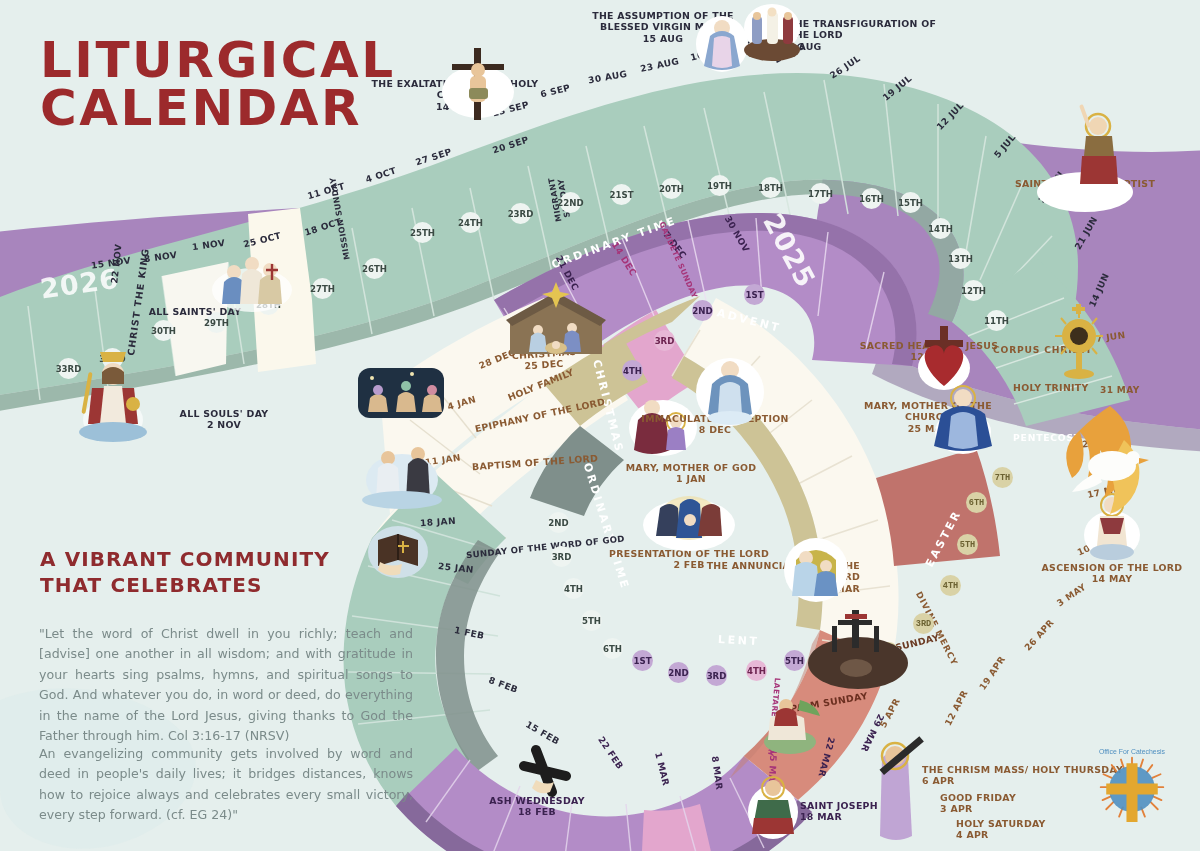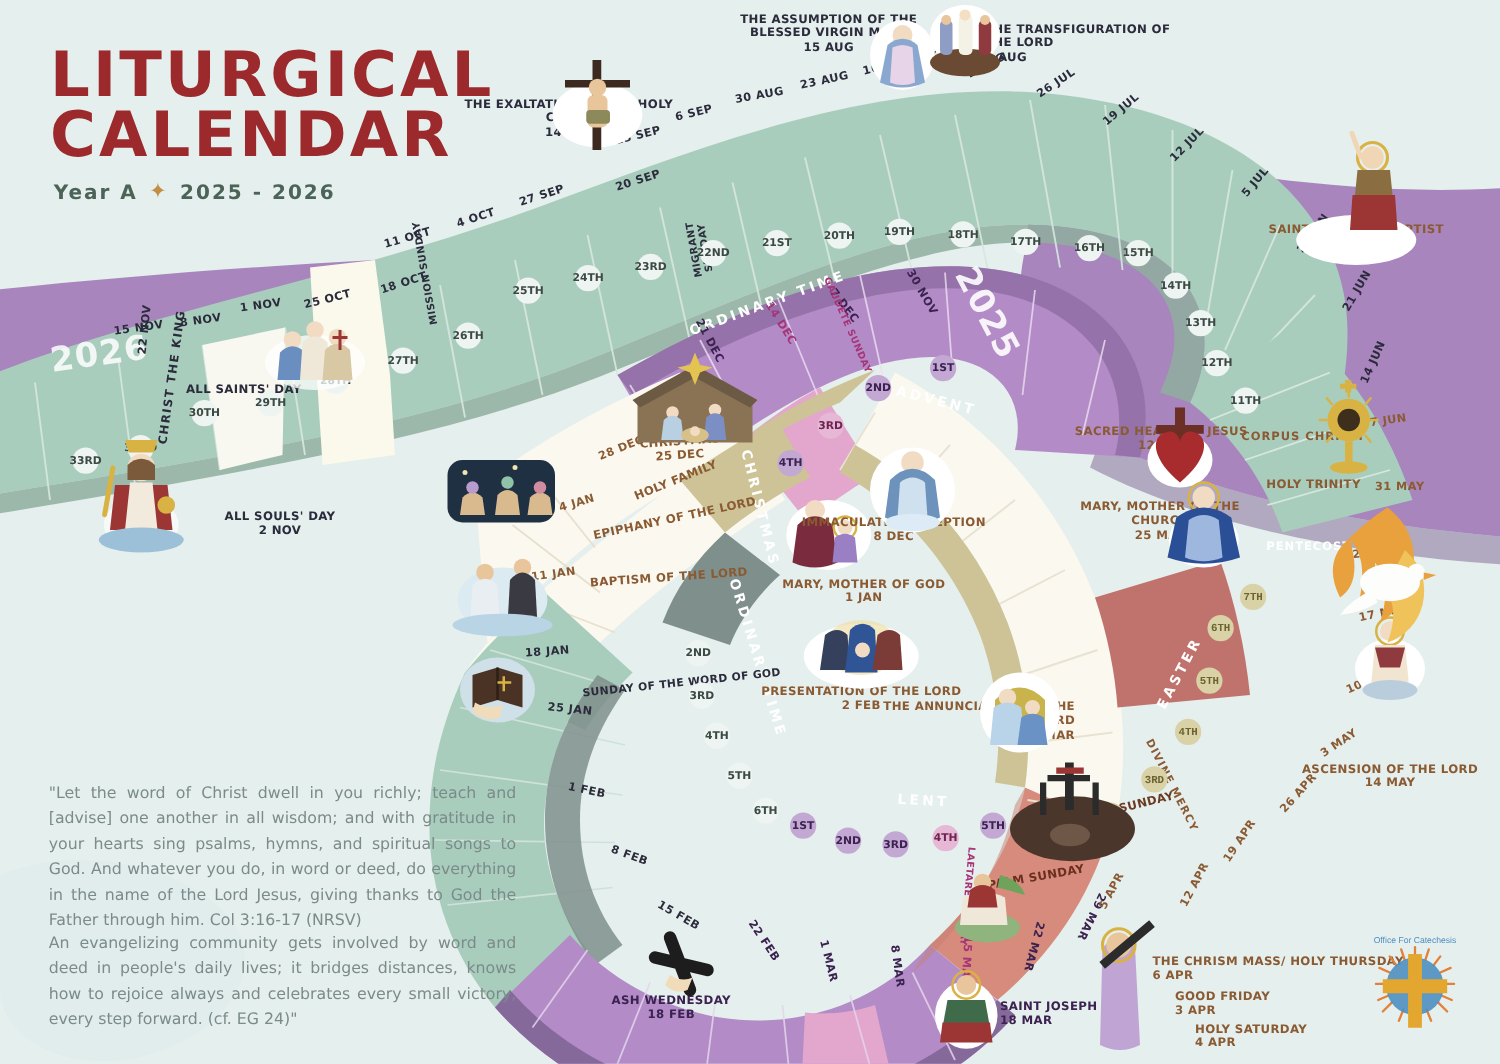--- a/index.html
+++ b/index.html
@@ -246,26 +246,25 @@
     </g>
 
     <path d="M 0 700 C 60 676 140 690 180 730 C 220 772 180 830 110 846
              C 50 858 0 830 0 790 Z" fill="#dfeceb" opacity=".8"></path>
   </svg>
 
   <div class="title">
     <span>LITURGICAL</span>
     <span class="l2">CALENDAR</span>
   </div>
-  <div class="subtitle">
-    <span>Year A</span>
-    <span class="starico">✦</span>
-    <span>2025 - 2026</span>
-  </div>
-
+
+  <div class="blurb-head">
+    <div>A VIBRANT COMMUNITY</div>
+    <div>THAT CELEBRATES</div>
+  </div>
   <div class="blurb-p" id="p1">"Let the word of Christ dwell in you richly; teach and [advise] one another in all wisdom; and with gratitude in your hearts sing psalms, hymns, and spiritual songs to God. And whatever you do, in word or deed, do everything in the name of the Lord Jesus, giving thanks to God the Father through him. Col 3:16-17 (NRSV)</div>
   <div class="blurb-p" id="p2">An evangelizing community gets involved by word and deed in people's daily lives; it bridges distances, knows how to rejoice always and celebrates every small victory, every step forward. (cf. EG 24)"</div>
 
   <div class="lbl yr t-white" style="left:40px;top:268px;transform:rotate(-8deg);opacity:.85;">2026</div>
   <div class="lbl yr t-white" style="left:750px;top:235px;transform:rotate(62deg);opacity:.9;">2025</div>
 
   <div class="lbl season t-white" style="left:548px;top:236px;transform:rotate(-20deg);">ORDINARY TIME</div>
   <div class="lbl season t-white" style="left:716px;top:314px;transform:rotate(14deg);">ADVENT</div>
   <div class="lbl season t-white" style="left:560px;top:400px;transform:rotate(76deg);">CHRISTMAS</div>
   <div class="lbl season t-white" style="left:540px;top:520px;transform:rotate(73deg);">ORDINARY TIME</div>
@@ -469,21 +468,21 @@
     <div class="feast t-brown">25 MAY</div>
   </div>
   <svg class="layer" style="pointer-events:none">
     <ellipse cx="963" cy="432" rx="28" ry="22" fill="#fff"></ellipse>
     <circle cx="963" cy="398" r="9" fill="#f1dcc3"></circle>
     <circle cx="963" cy="398" r="12" fill="none" stroke="#d9b244" stroke-width="2"></circle>
     <path d="M 941 414 Q 963 398 985 414 L 992 446 Q 963 456 934 446 Z" fill="#2b4f96"></path>
     <path d="M 951 416 Q 963 408 975 416 L 978 446 Q 963 452 948 446 Z" fill="#9db7de"></path>
   </svg>
 
-  <div class="feastbox" style="left:1027px;top:562px;margin-top:48px;">
+  <div class="feastbox" style="left:1027px;top:562px;">
     <div class="feast t-brown">ASCENSION OF THE LORD</div>
     <div class="feast t-brown">14 MAY</div>
   </div>
   <svg class="layer" style="pointer-events:none">
     <ellipse cx="1112" cy="535" rx="28" ry="24" fill="#fff"></ellipse>
     <circle cx="1112" cy="505" r="8" fill="#f1dcc3"></circle>
     <circle cx="1112" cy="505" r="11" fill="none" stroke="#d9b244" stroke-width="2"></circle>
     <path d="M 1100 516 L 1124 516 L 1127 546 L 1097 546 Z" fill="#f1e5d2"></path>
     <path d="M 1100 518 L 1124 518 L 1120 534 L 1104 534 Z" fill="#8e3a3e"></path>
     <ellipse cx="1112" cy="552" rx="22" ry="8" fill="#b9cddd"></ellipse>

